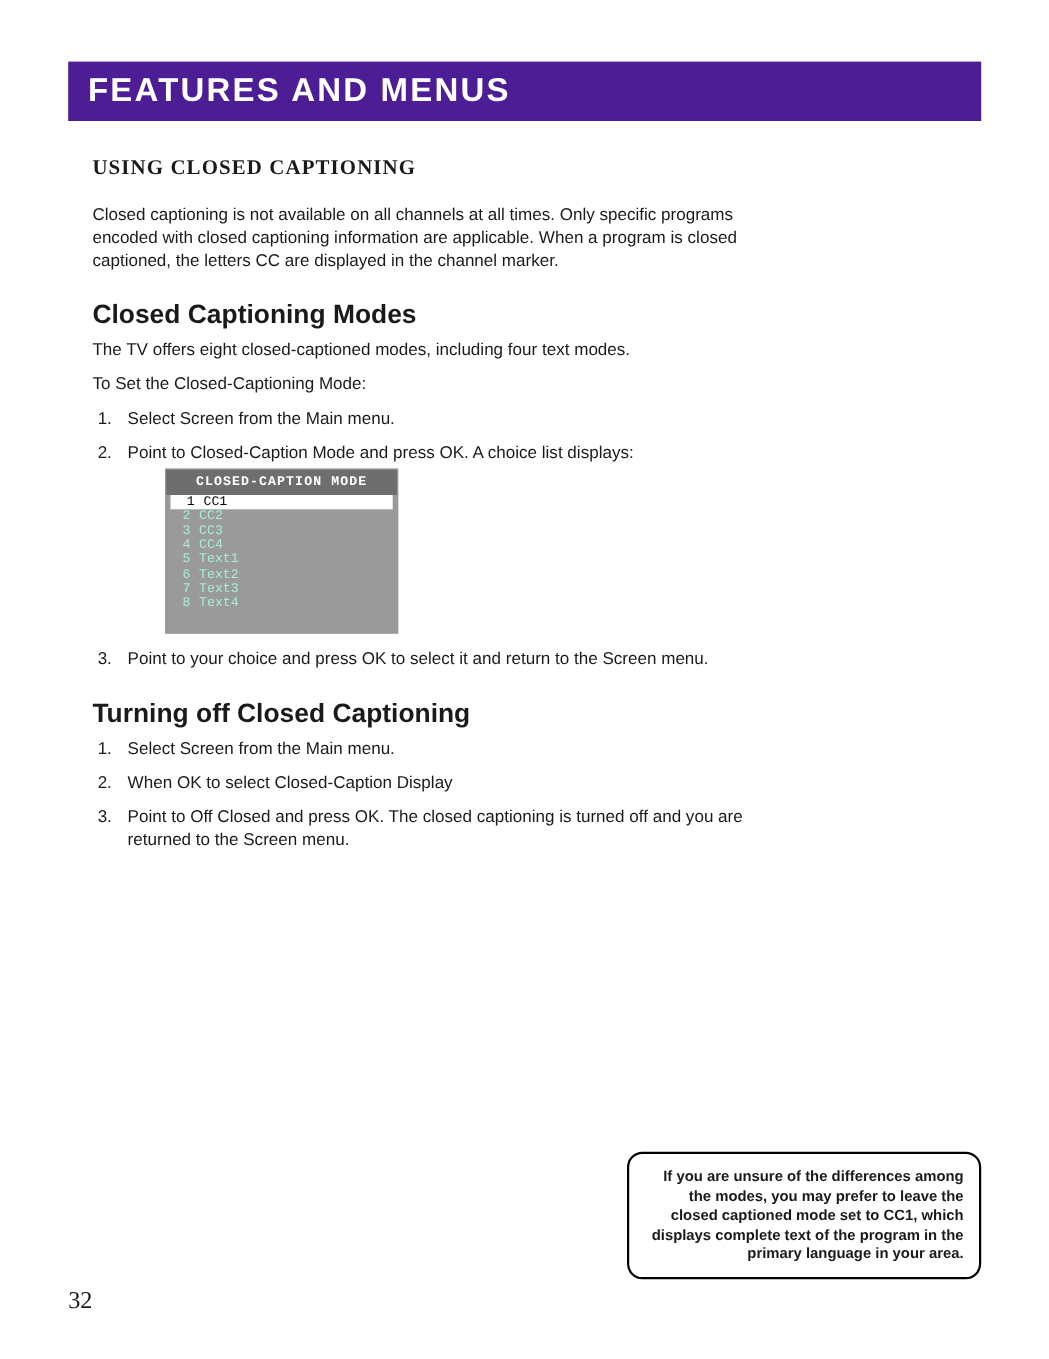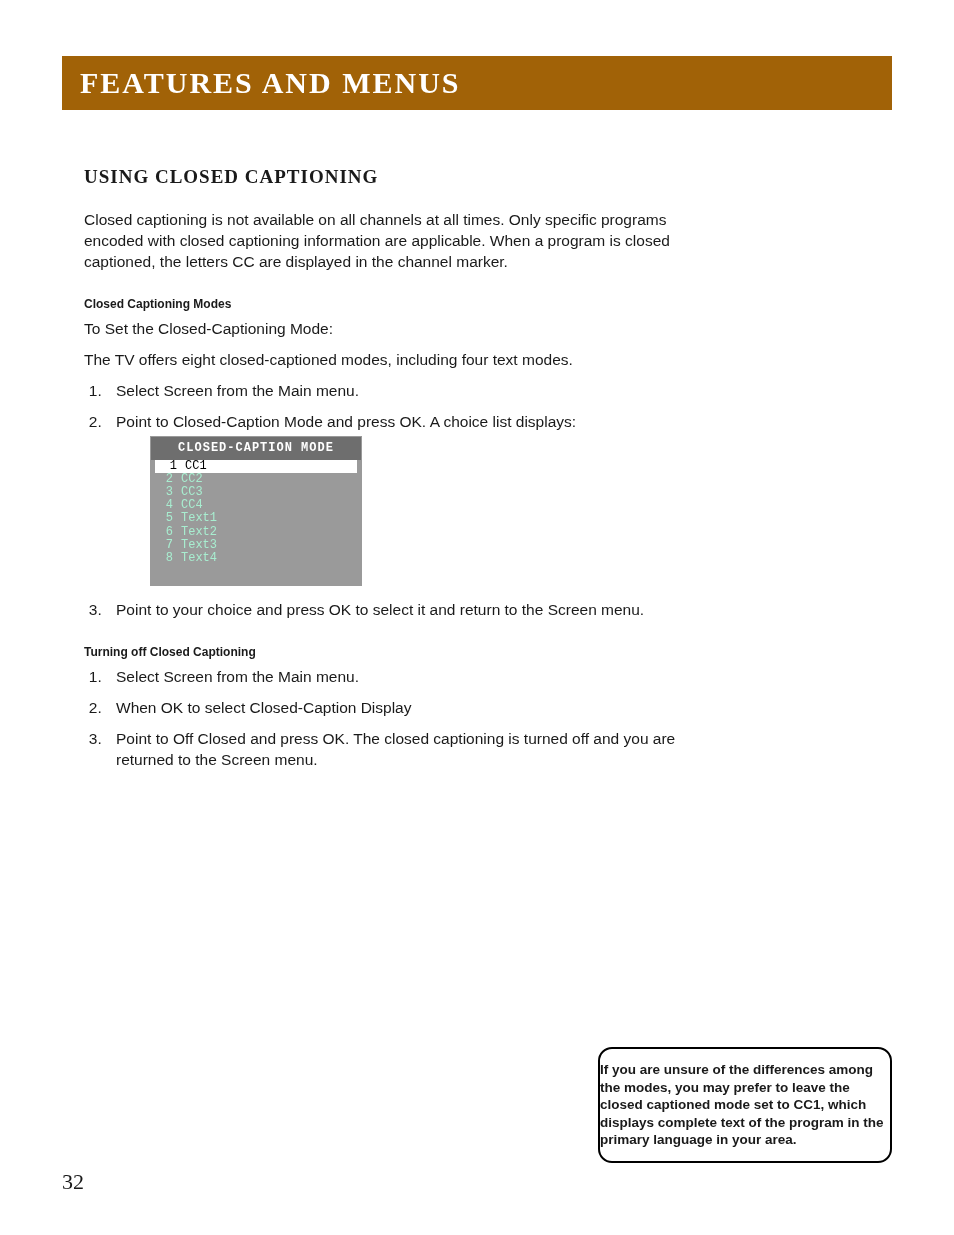--- a/index.html
+++ b/index.html
@@ -9,28 +9,28 @@
     background: #fff;
     color: #1a1a1a;
     width: 954px;
     height: 1235px;
     position: relative;
   }
   .page {
     padding: 56px 62px 40px 62px;
   }
   .chapter-bar {
-    background: #a16207;
+    background: #4c1d95;
     color: #fff;
-    font-family: Liberation Serif, serif;
+    font-family: Liberation Sans, sans-serif;
     font-weight: 700;
     letter-spacing: 2px;
     font-size: 30px;
     padding: 10px 18px 10px 18px;
-    margin-bottom: 56px;
+    margin-bottom: 32px;
     text-transform: uppercase;
   }
   .content {
     padding-left: 22px;
     max-width: 600px;
   }
   .section-title {
     font-family: "Lithos Pro", "Herculanum", "Copperplate", serif;
     font-weight: 700;
     font-size: 19px;
@@ -38,21 +38,21 @@
     margin: 4px 0 22px 0;
     text-transform: uppercase;
   }
   .body-text {
     font-size: 15.5px;
     line-height: 1.35;
     margin: 0 0 16px 0;
   }
   .subhead {
     font-weight: 700;
-    font-size: 12px;
+    font-size: 24px;
     margin: 24px 0 8px 0;
   }
   ol.steps {
     font-size: 15.5px;
     line-height: 1.35;
     padding-left: 22px;
     margin: 0;
   }
   ol.steps li {
     padding-left: 10px;
@@ -89,24 +89,25 @@
     margin: 0 4px;
   }
   .menu-num { width: 16px; text-align: right; margin-right: 8px; }
   .callout {
     position: absolute;
     right: 62px;
     bottom: 72px;
     width: 290px;
     border: 2.5px solid #000;
     border-radius: 14px;
-    padding: 12px 0;
+    padding: 12px 14px;
     font-size: 13.5px;
     font-weight: 700;
     line-height: 1.3;
+    text-align: right;
   }
   .page-number {
     position: absolute;
     left: 62px;
     bottom: 40px;
     font-family: Georgia, "Times New Roman", serif;
     font-weight: 400;
     font-size: 22px;
   }
 </style>
@@ -116,22 +117,22 @@
 <div class="page">
   <div class="chapter-bar">Features and Menus</div>
 
   <div class="content">
 
     <div class="section-title">Using Closed Captioning</div>
 
     <p class="body-text">Closed captioning is not available on all channels at all times. Only specific programs encoded with closed captioning information are applicable. When a program is closed captioned, the letters CC are displayed in the channel marker.</p>
 
     <div class="subhead">Closed Captioning Modes</div>
+    <p class="body-text" style="margin-bottom:10px">The TV offers eight closed-captioned modes, including four text modes.</p>
     <p class="body-text" style="margin-bottom:10px">To Set the Closed-Captioning Mode:</p>
-    <p class="body-text" style="margin-bottom:10px">The TV offers eight closed-captioned modes, including four text modes.</p>
 
     <ol class="steps">
       <li>
         <span>Select </span><span class="italic">Screen</span><span> from the Main menu.</span>
       </li>
       <li>
         <span>Point to </span><span class="italic">Closed-Caption Mode</span><span> and press OK.  A choice list displays:</span>
 
         <div class="menu-box">
           <div class="menu-title">CLOSED-CAPTION MODE</div>

